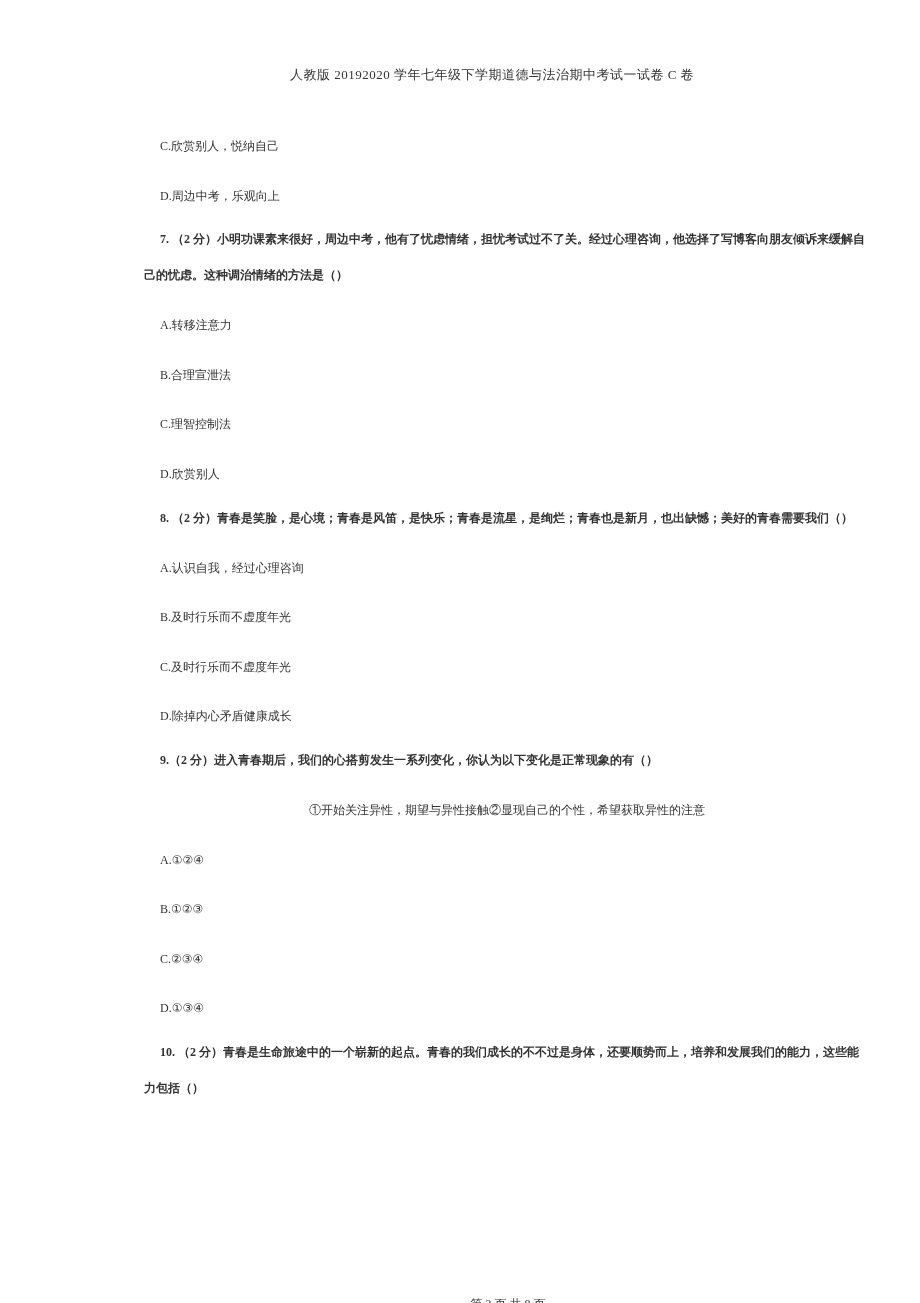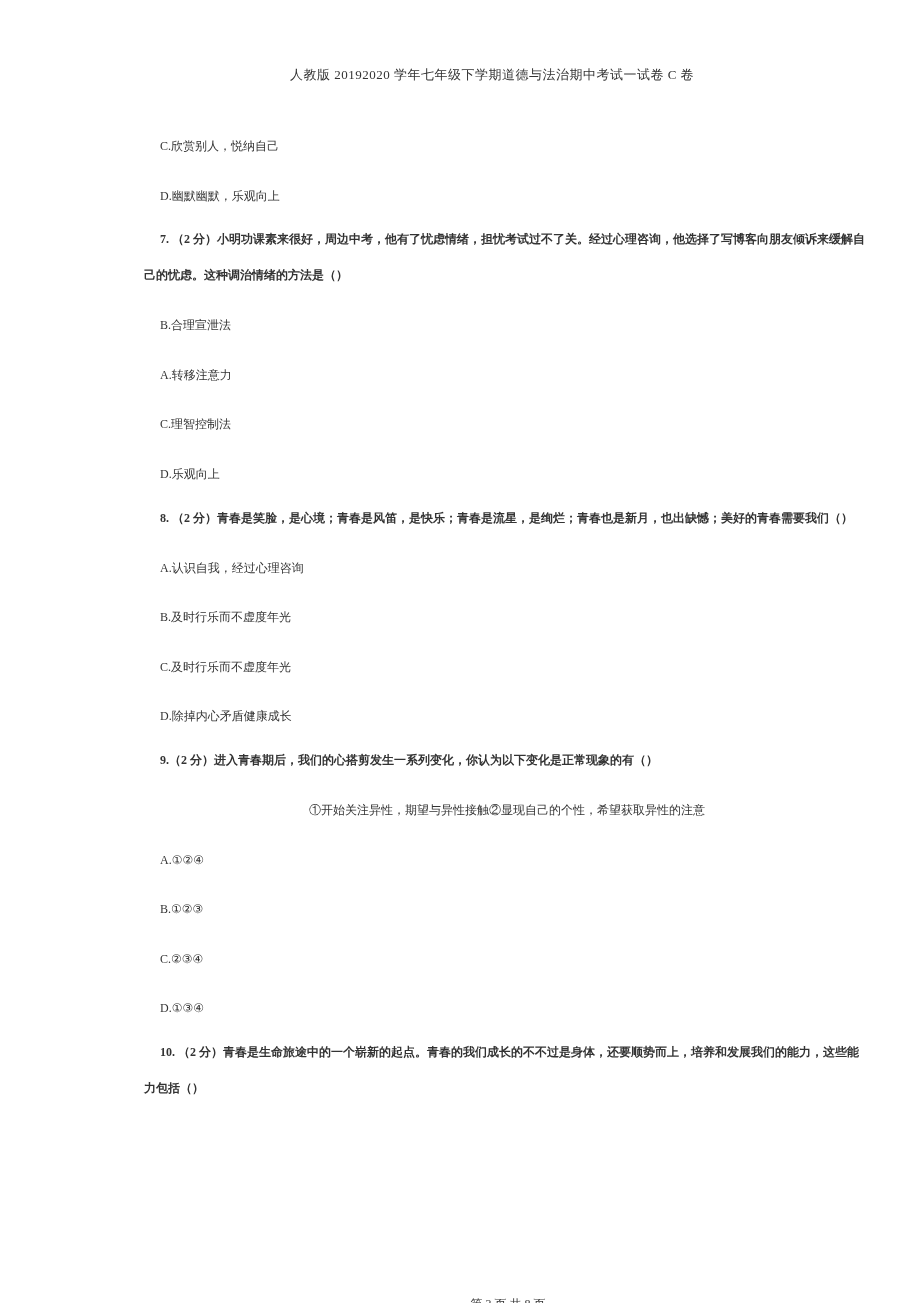--- a/index.html
+++ b/index.html
@@ -57,37 +57,37 @@
 <div class="page-header">
   <span>人教版 20192020 学年七年级下学期道德与法治期中考试一试卷 C 卷</span>
 </div>
 
 <div class="content">
 
   <div class="option">
     <span>C.欣赏别人，悦纳自己</span>
   </div>
   <div class="option">
-    <span>D.幽默幽默，乐观向上</span>
+    <span>D.周边中考，乐观向上</span>
   </div>
 
   <div class="question">
     <span>7. （2 分）小明功课素来很好，周边中考，他有了忧虑情绪，担忧考试过不了关。经过心理咨询，他选择了写博客向朋友倾诉来缓解自己的忧虑。这种调治情绪的方法是（）</span>
   </div>
   <div class="option">
-    <span>B.合理宣泄法</span>
+    <span>A.转移注意力</span>
   </div>
   <div class="option">
-    <span>A.转移注意力</span>
+    <span>B.合理宣泄法</span>
   </div>
   <div class="option">
     <span>C.理智控制法</span>
   </div>
   <div class="option">
-    <span>D.乐观向上</span>
+    <span>D.欣赏别人</span>
   </div>
 
   <div class="question">
     <span>8. （2 分）青春是笑脸，是心境；青春是风笛，是快乐；青春是流星，是绚烂；青春也是新月，也出缺憾；美好的青春需要我们（）</span>
   </div>
   <div class="option">
     <span>A.认识自我，经过心理咨询</span>
   </div>
   <div class="option">
     <span>B.及时行乐而不虚度年光</span>

